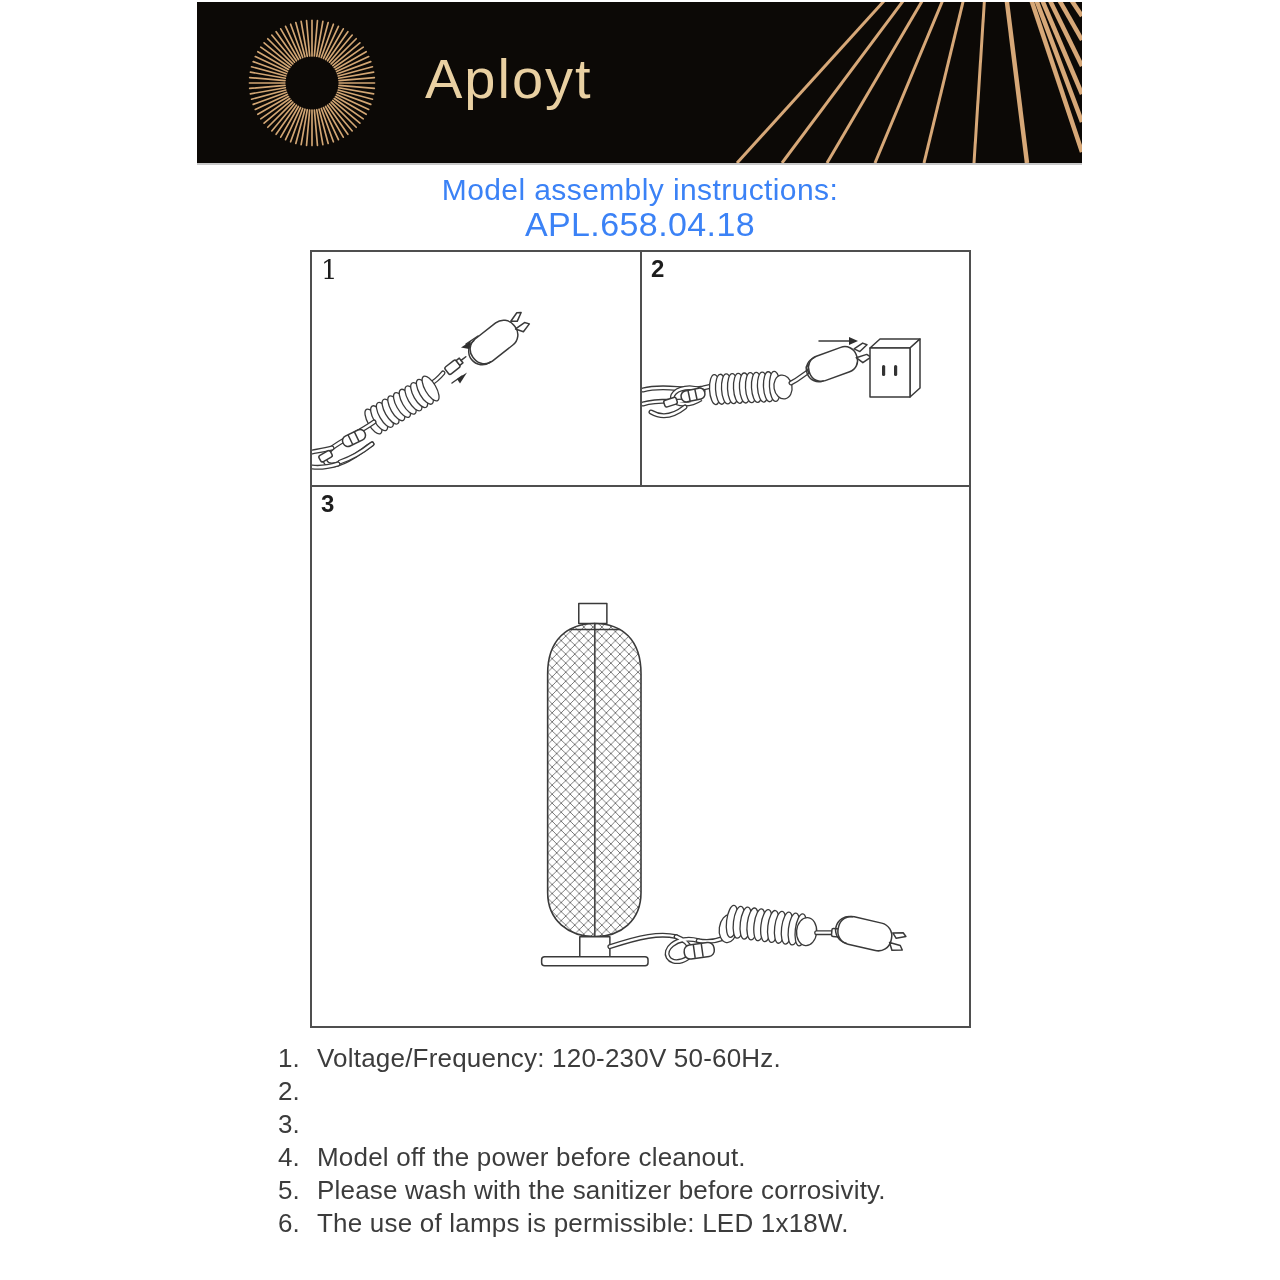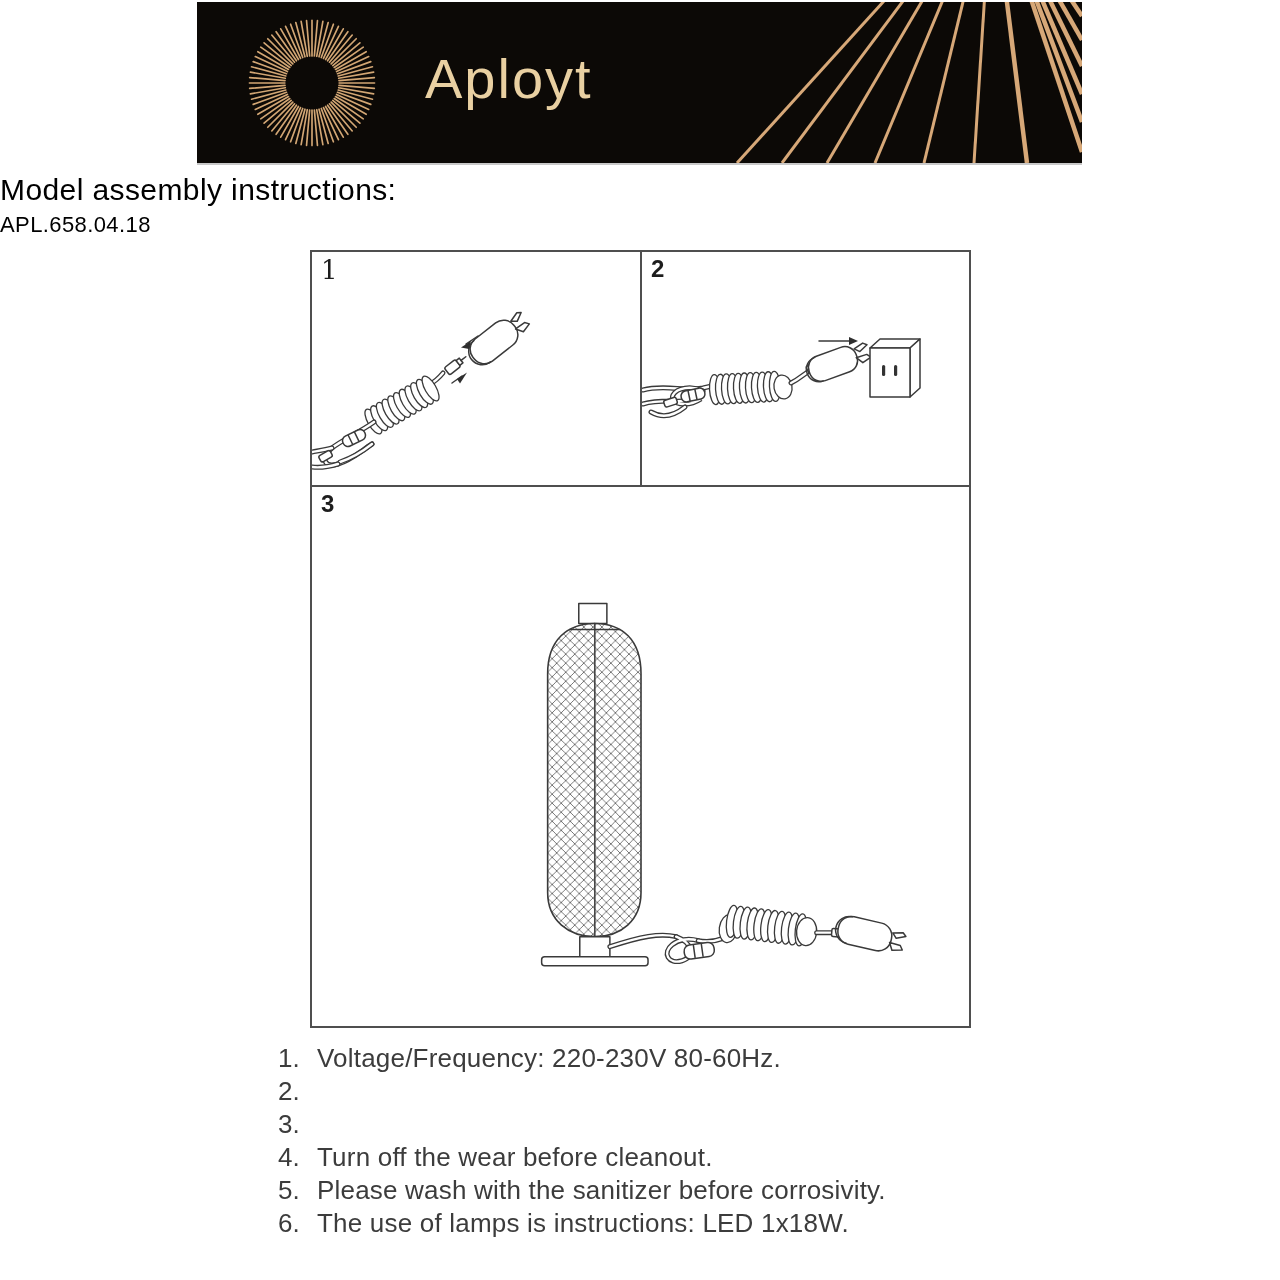--- a/index.html
+++ b/index.html
@@ -6,23 +6,23 @@
   .sheet{position:relative;width:1091px;height:1280px;background:#fff;overflow:hidden;
          font-family:"Liberation Sans",sans-serif;}
   
   .banner{position:absolute;left:197px;top:2px;width:885px;height:161px;
           background:#0c0906;overflow:hidden;box-shadow:0 2px 0 #c8c8c8;}
   .logo-svg{position:absolute;left:42px;top:8px;width:146px;height:146px;}
   .brand-text{position:absolute;left:228px;top:44px;font-size:56px;font-weight:300;
               letter-spacing:2px;color:#e9d0a2;font-family:"Liberation Sans",sans-serif;}
   .rays-svg{position:absolute;right:0;top:0;width:420px;height:161px;}
   
-  .title-block{position:absolute;left:0;top:172px;width:1280px;text-align:left;color:#000000;}
+  .title-block{position:absolute;left:0;top:172px;width:1280px;text-align:center;color:#3b82f6;}
   .title-line1{font-size:30px;font-weight:500;letter-spacing:.4px;line-height:36px;}
-  .title-line2{font-size:22px;font-weight:500;letter-spacing:.4px;line-height:33px;}
+  .title-line2{font-size:34px;font-weight:500;letter-spacing:.4px;line-height:33px;}
   
   .grid{position:absolute;left:310px;top:250px;width:657px;
         display:grid;grid-template-columns:330px 1fr;grid-template-rows:235px 539px;
         border:2px solid #4f4f4f;background:#fff;}
   .panel{position:relative;background:#fff;}
   .p1{border-right:2px solid #4f4f4f;border-bottom:2px solid #4f4f4f;}
   .p2{border-bottom:2px solid #4f4f4f;}
   .p3{grid-column:1/-1;}
   .panel svg{display:block;width:100%;height:100%;}
   .pnum{position:absolute;top:3px;left:9px;font-size:24px;font-weight:700;color:#1d1d1d;}
@@ -299,34 +299,34 @@
           <path class="part" d="M27,-7 l10,-2.5 3.5,3 -9,4 z"></path>
           <path class="part" d="M26,3 l11,0.5 3,4 -10,2.5 z"></path>
         </g>
       </svg>
     </section>
   </div>
 
   <ol class="notes">
     <li>
       <span class="num">1.</span>
-      <span class="txt">Voltage/Frequency: 220-230V 80-60Hz.</span>
+      <span class="txt">Voltage/Frequency: 120-230V 50-60Hz.</span>
     </li>
     <li>
       <span class="num">2.</span>
     </li>
     <li>
       <span class="num">3.</span>
     </li>
     <li>
       <span class="num">4.</span>
-      <span class="txt">Turn off the wear before cleanout.</span>
+      <span class="txt">Model off the power before cleanout.</span>
     </li>
     <li>
       <span class="num">5.</span>
       <span class="txt">Please wash with the sanitizer before corrosivity.</span>
     </li>
     <li>
       <span class="num">6.</span>
-      <span class="txt">The use of lamps is instructions: LED 1x18W.</span>
+      <span class="txt">The use of lamps is permissible: LED 1x18W.</span>
     </li>
   </ol>
 </div>
 
 </body></html>

